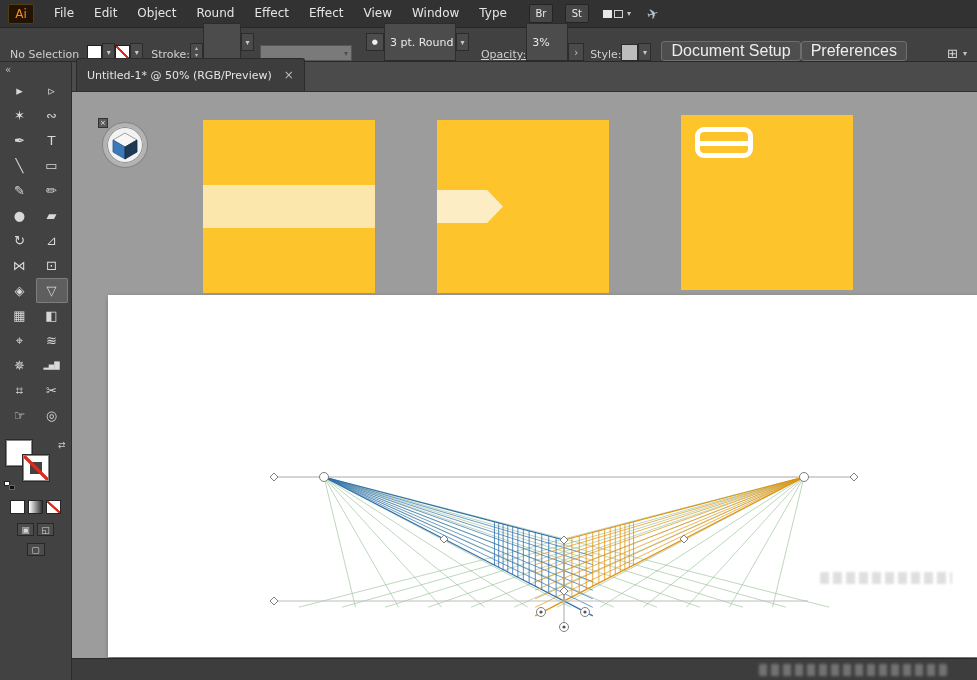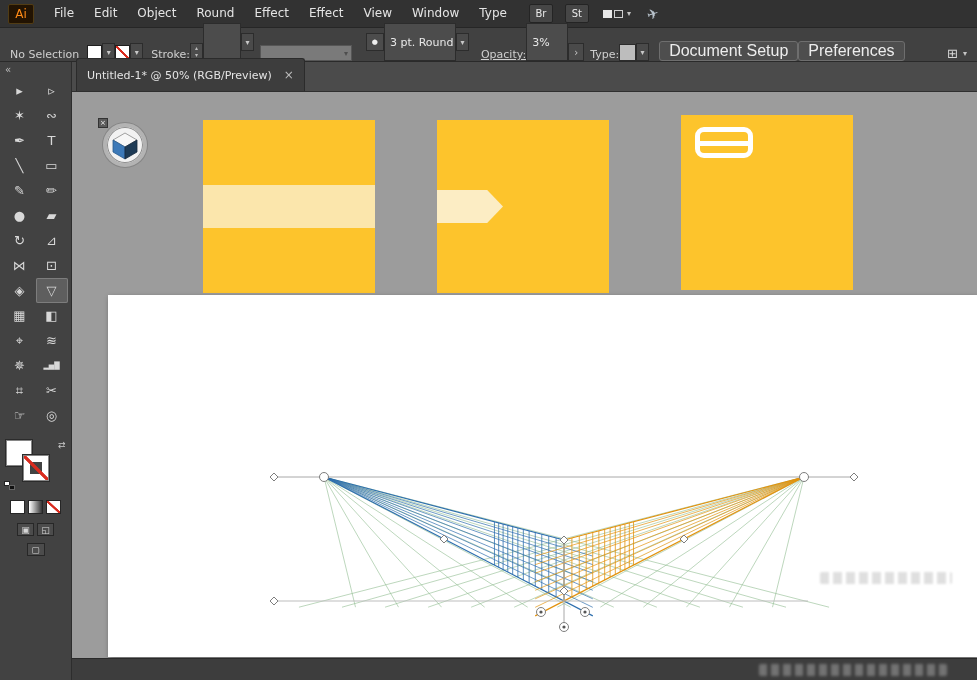--- a/index.html
+++ b/index.html
@@ -140,21 +140,21 @@
       <span class="pchev">▾</span>
     </div>
     <div class="grp" style="margin-left:14px;">
       <span class="dotbox">●</span>
       <span class="field" style="width:72px;">3 pt. Round</span>
       <span class="chev">▾</span>
     </div>
     <span class="cb-label cb-link" style="margin-left:12px;">Opacity:</span>
     <span class="field" style="width:42px;">3%</span>
     <span class="chev" style="width:16px;font-size:10px;">›</span>
-    <span class="cb-label" style="margin-left:6px;">Type:</span>
+    <span class="cb-label" style="margin-left:6px;">Style:</span>
     <div class="grp">
       <span class="stylesw"></span>
       <span class="chev">▾</span>
     </div>
     <button class="btn" style="margin-left:10px;">Document Setup</button>
     <button class="btn">Preferences</button>
     <div class="cb-right">
       <span style="font-size:13px;">⊞</span>
       <span class="ws-chev">▾</span>
     </div>

